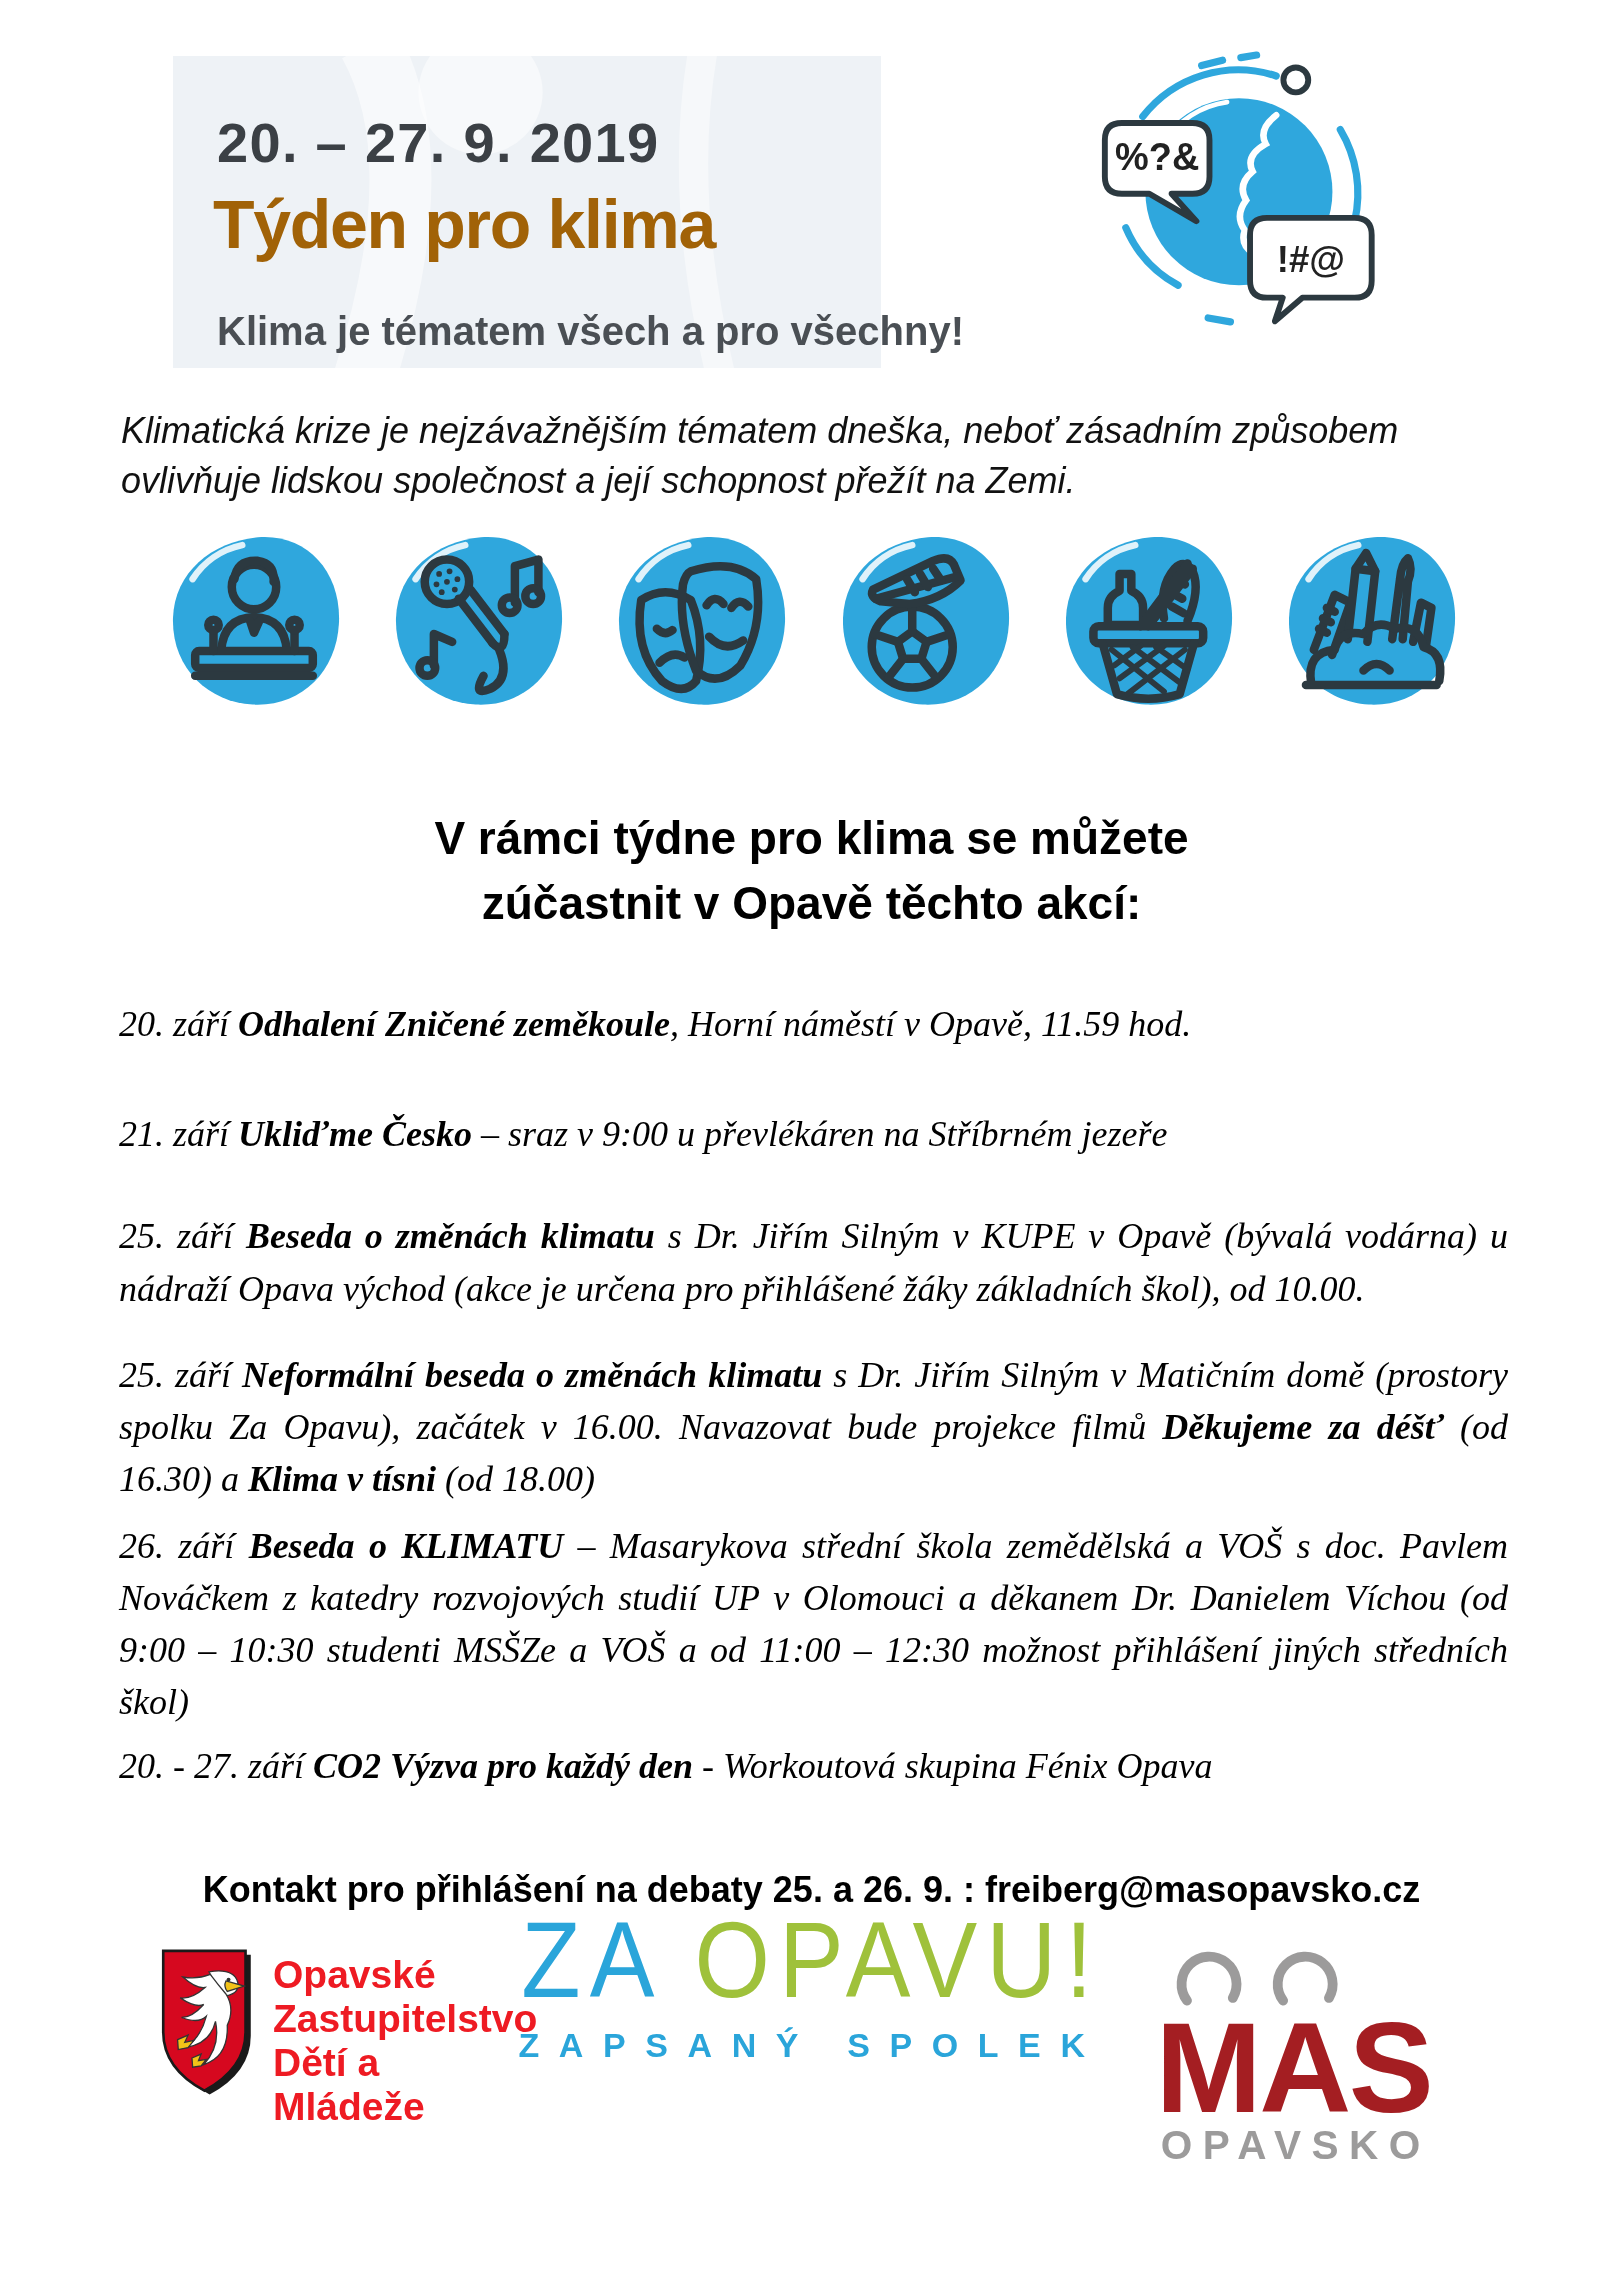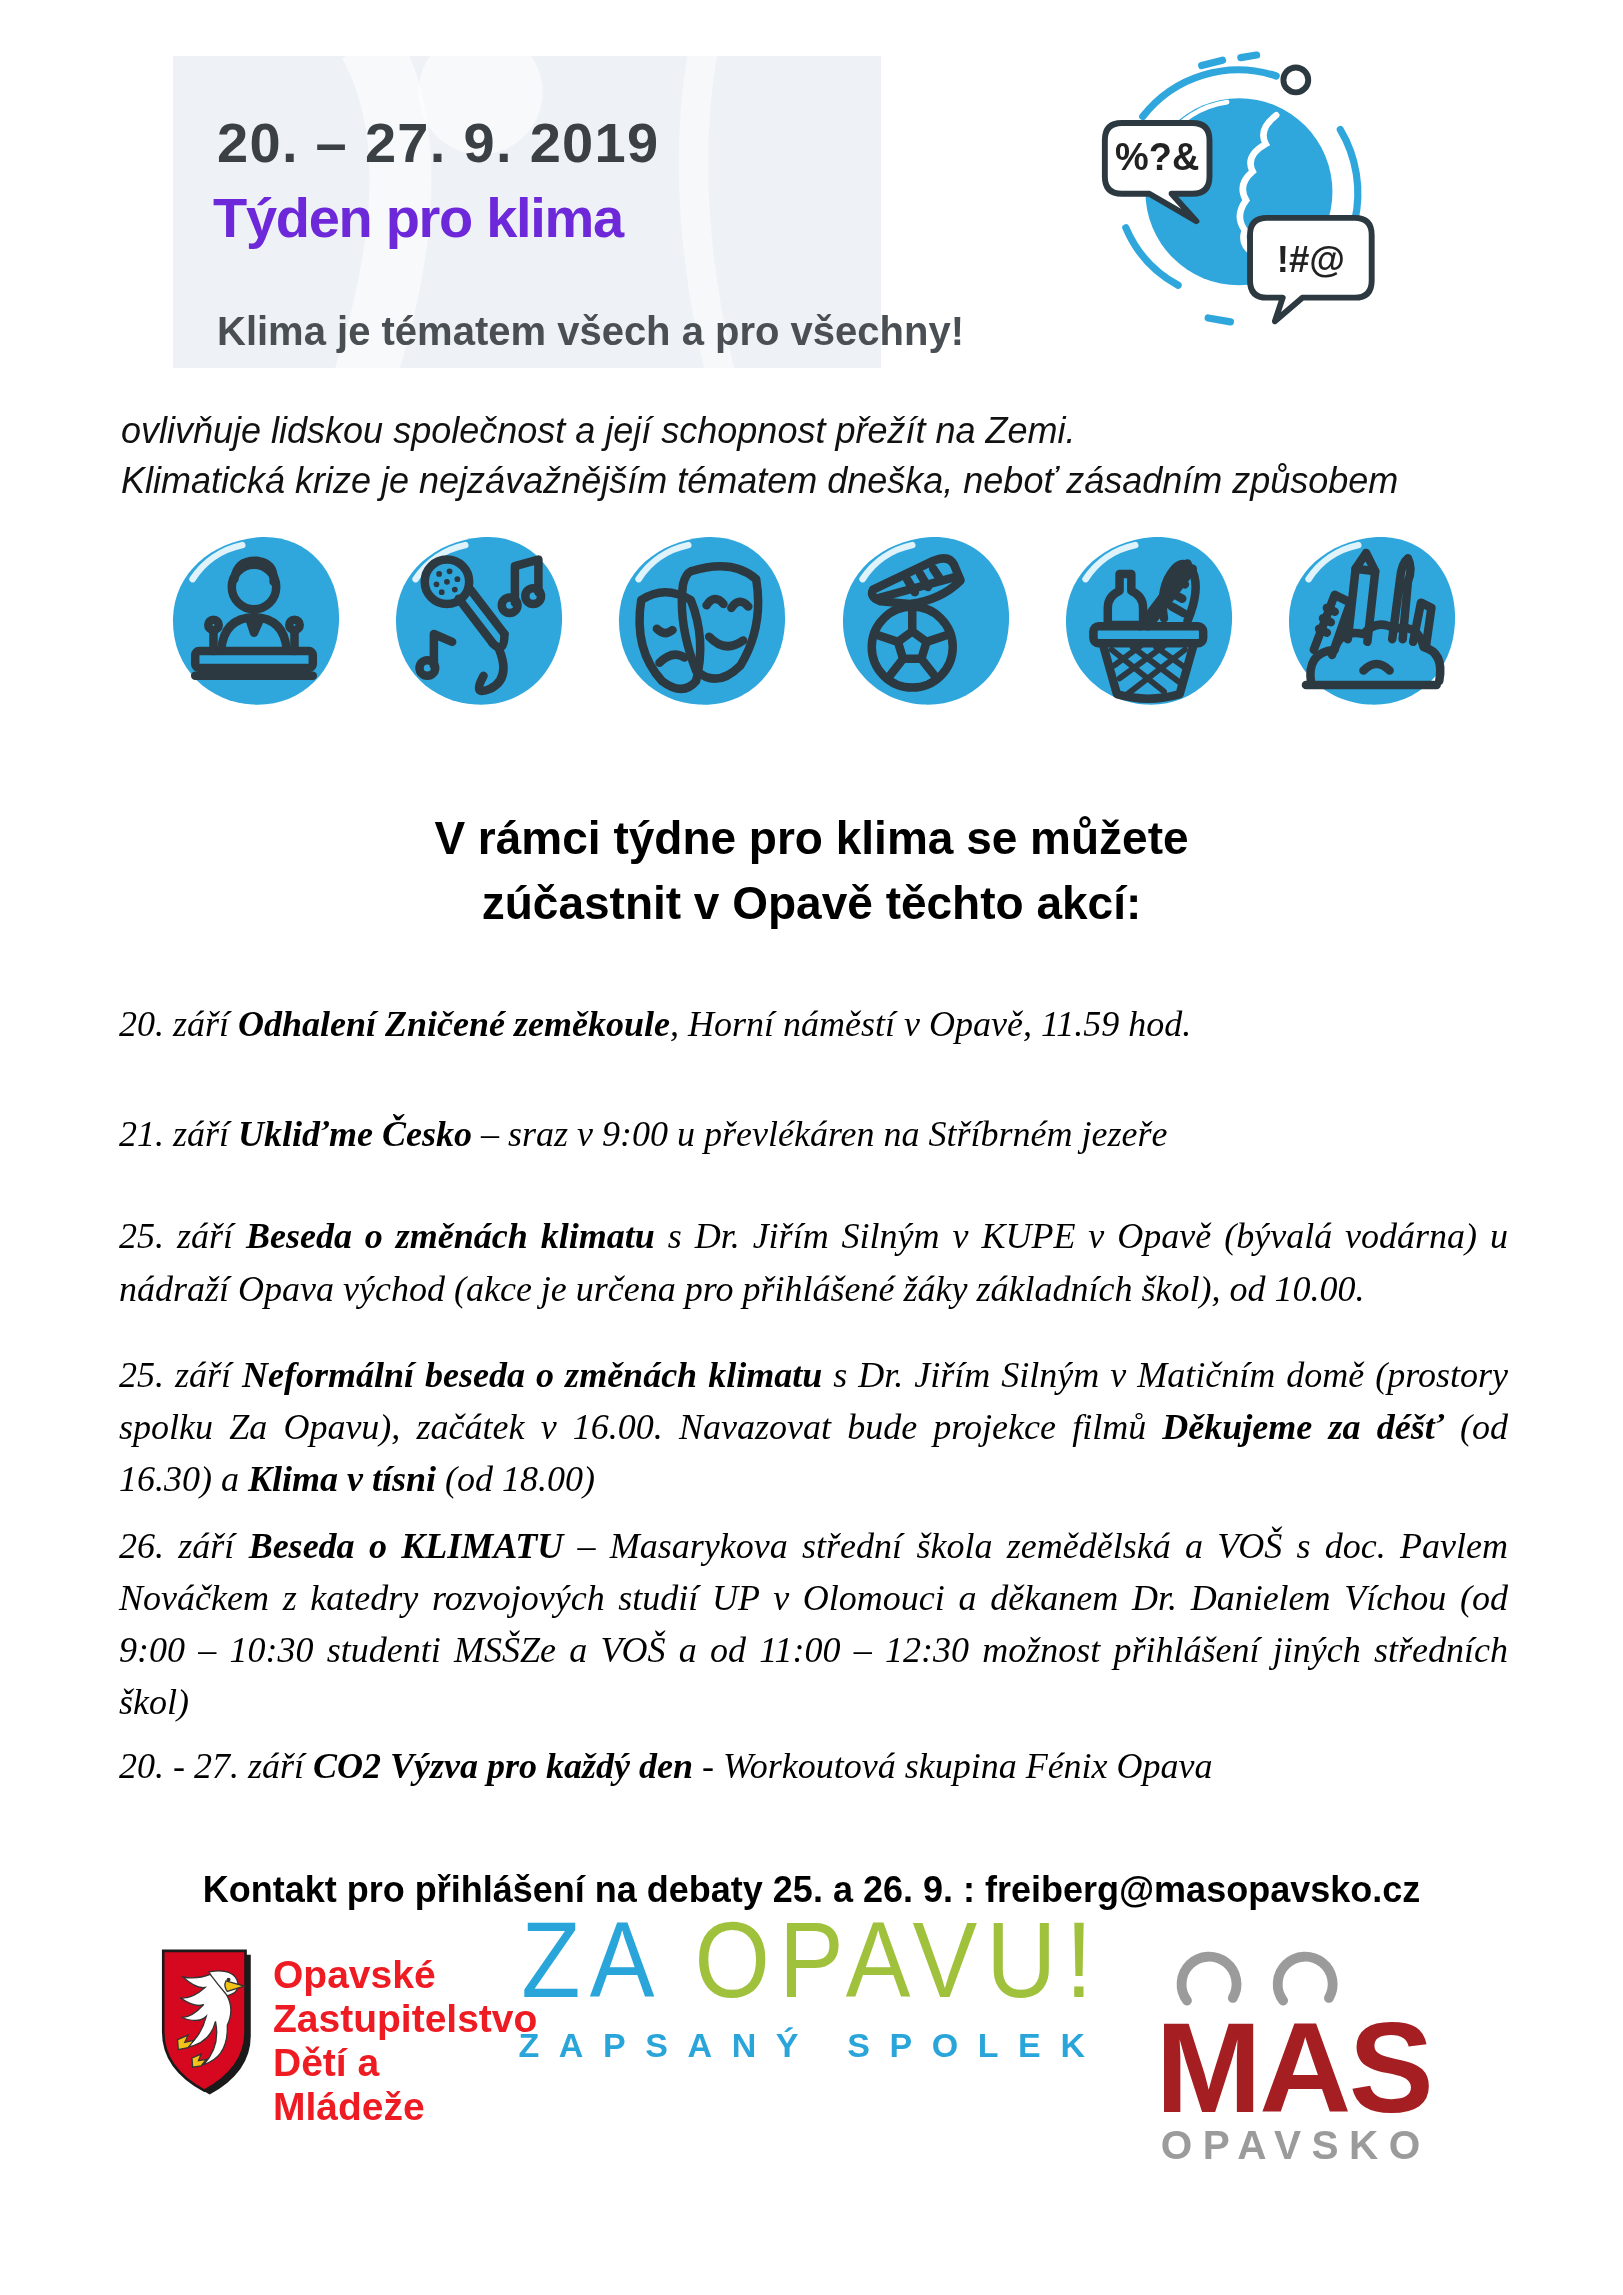--- a/index.html
+++ b/index.html
@@ -11,22 +11,22 @@
   .header-panel{
     position:absolute; left:173px; top:56px; width:708px; height:312px;
     background:#eef2f6; overflow:hidden;
   }
   .header-panel svg{position:absolute; left:0; top:0;}
   .date{
     position:absolute; left:217px; top:110px; font-size:56px; font-weight:bold;
     color:#3b4045; letter-spacing:1.3px; white-space:nowrap;
   }
   .title{
-    position:absolute; left:213px; top:185px; font-size:56px; font-weight:bold;
-    color:#6d28d9; letter-spacing:-1.3px; white-space:nowrap;text-align:right;
+    position:absolute; left:213px; top:185px; font-size:68px; font-weight:bold;
+    color:#a16207; letter-spacing:-1.3px; white-space:nowrap;text-align:right;
   }
   .subtitle{
     position:absolute; left:217px; top:309px; font-size:40px; font-weight:bold;
     color:#4a4f54; white-space:nowrap;
   }
   .globe{position:absolute; left:1080px; top:38px;}
   
   .intro{
     position:absolute; left:121px; top:406px; width:1414px;
     font-size:36px; font-style:italic; color:#111; line-height:1.4;
@@ -111,22 +111,22 @@
       <path d="M64,130 H172 Q198,130 198,156 V212 Q198,238 172,238 H140 L178,280 L106,238 H64 Q38,238 38,212 V156 Q38,130 64,130 Z" fill="#ffffff" stroke="#2c3940" stroke-width="9" stroke-linejoin="round"></path>
       <text x="118" y="202" text-anchor="middle" font-size="58" font-weight="bold" fill="#222222">%?&amp;</text>
     </g>
     <g>
       <path d="M286,275 H420 Q446,275 446,301 V371 Q446,397 420,397 H340 L298,433 L310,397 H286 Q260,397 260,371 V301 Q260,275 286,275 Z" fill="#ffffff" stroke="#2c3940" stroke-width="9" stroke-linejoin="round"></path>
       <text x="353" y="357" text-anchor="middle" font-size="56" font-weight="bold" fill="#222222">!#@</text>
     </g>
   </svg>
 
   <div class="intro">
+    <div>Klimatická krize je nejzávažnějším tématem dneška, neboť zásadním způsobem</div>
     <div>ovlivňuje lidskou společnost a její schopnost přežít na Zemi.</div>
-    <div>Klimatická krize je nejzávažnějším tématem dneška, neboť zásadním způsobem</div>
   </div>
 
   <div class="icons">
     <svg class="icon" viewBox="0 0 150 145" aria-label="speaker-podium">
       <path d="M78,10 C115,7 142,36 140,76 C138,114 110,140 74,138 C40,136 12,110 13,72 C14,36 44,13 78,10 Z" fill="#2fa7dd"></path>
       <path d="M28,42 A60,60 0 0 1 66,16" stroke="#fff" stroke-width="5" fill="none" opacity=".85" stroke-linecap="round"></path>
       <g stroke="#2c3940" stroke-width="6.5" fill="none" stroke-linecap="round" stroke-linejoin="round">
         <circle cx="75" cy="48" r="17"></circle>
         <path d="M60,42 Q62,27 78,28 Q91,30 90,44"></path>
         <path d="M50,96 Q52,72 75,71 Q98,72 100,96"></path>

